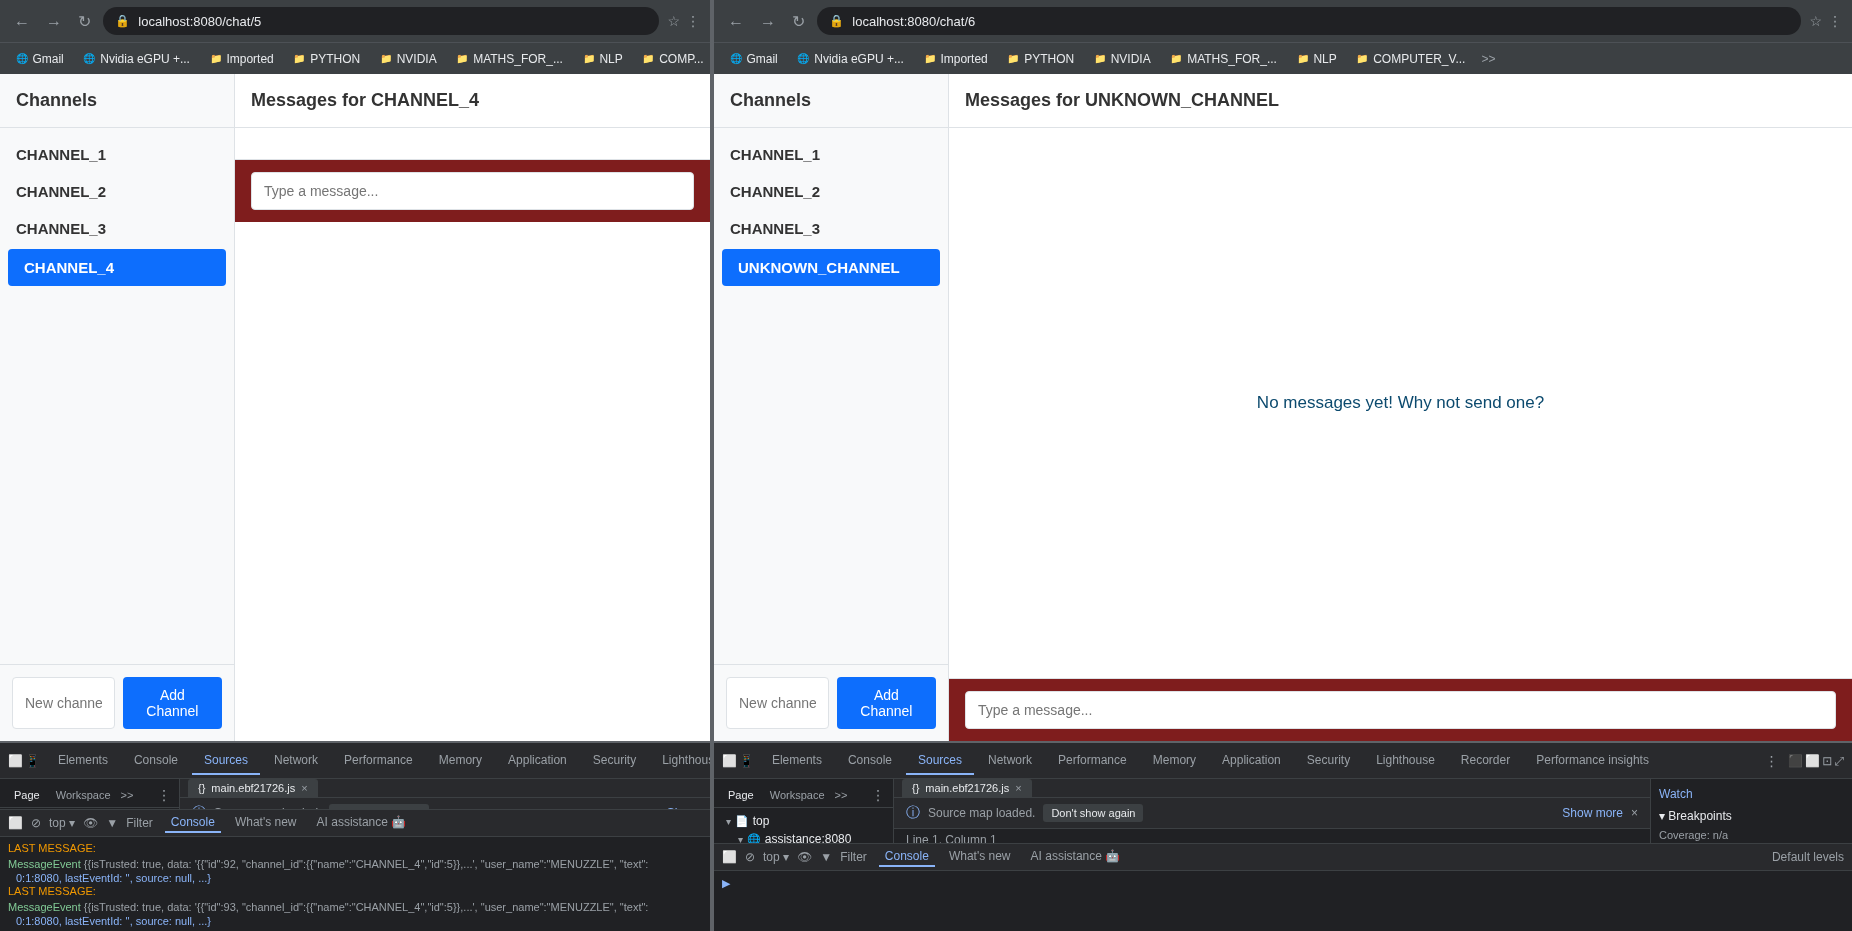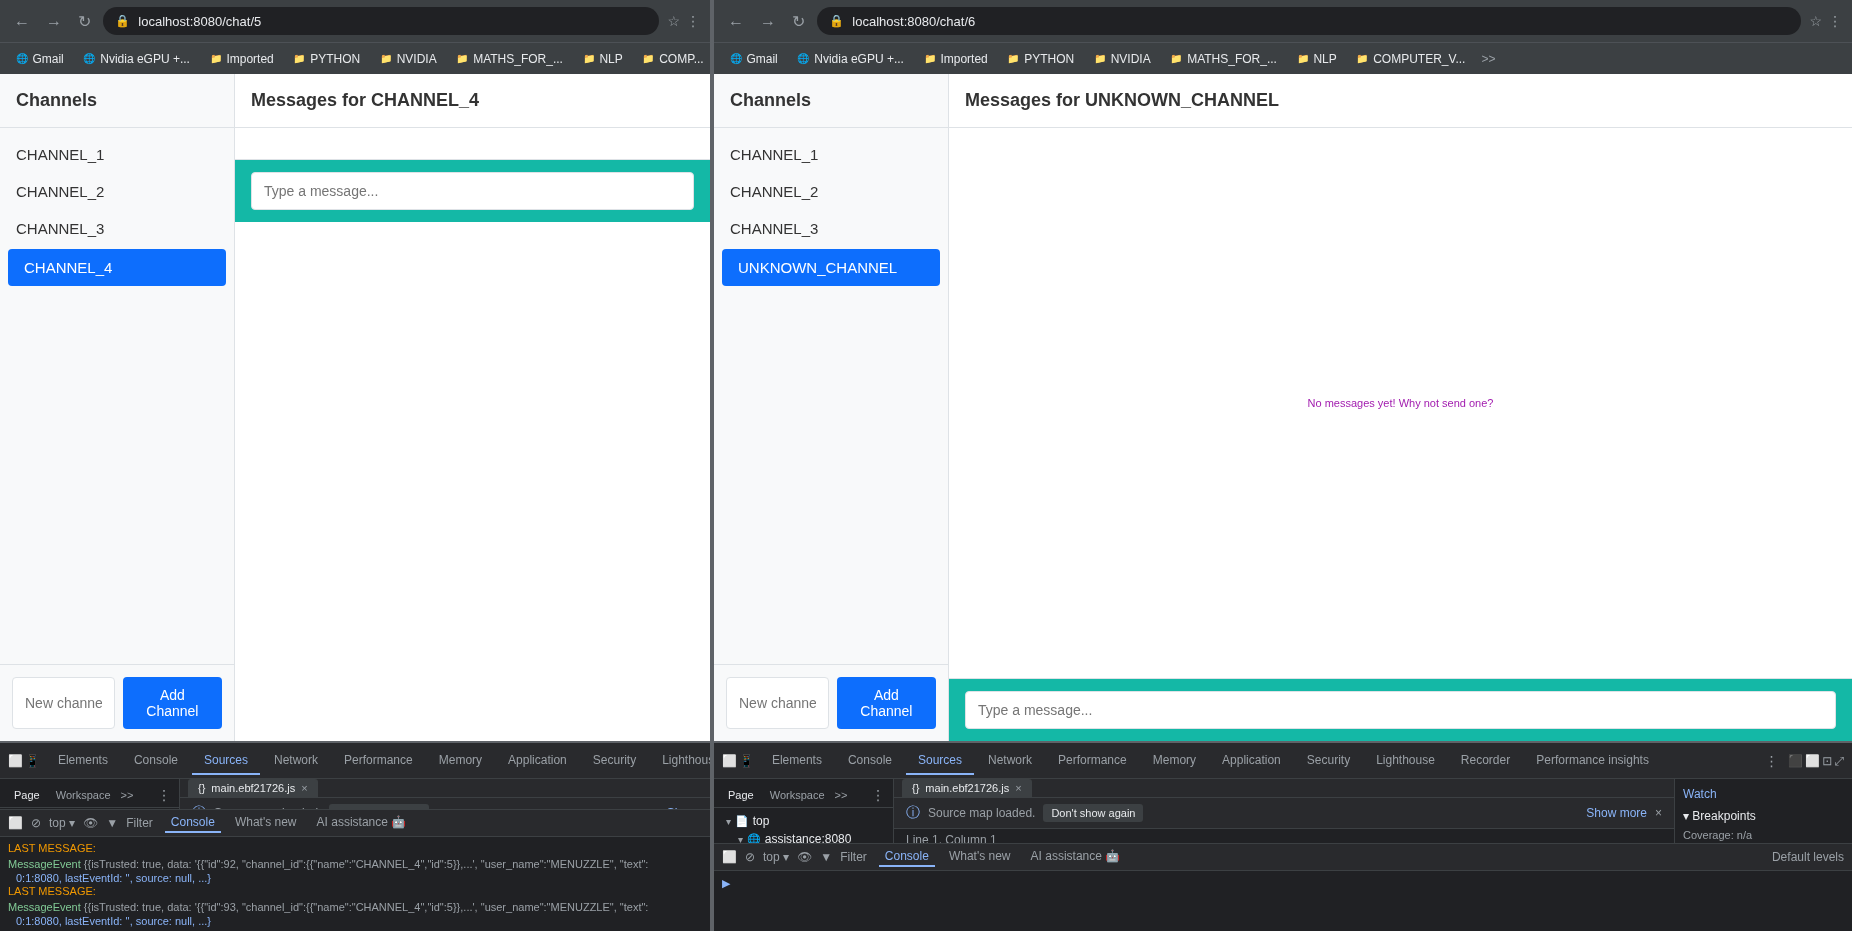--- a/index.html
+++ b/index.html
@@ -20,33 +20,33 @@
 
     
     .bookmarks-bar { background: #3c4043; height: 32px; display: flex; align-items: center; padding: 0 8px; gap: 4px; border-top: 1px solid #4d5156; overflow: hidden; }
     .bookmark { display: flex; align-items: center; gap: 4px; color: #e8eaed; font-size: 12px; padding: 3px 8px; border-radius: 3px; white-space: nowrap; cursor: pointer; }
     .bookmark-icon { color: #9aa0a6; font-size: 10px; }
 
     
     .channels-sidebar { width: 235px; background: #f8f9fa; border-right: 1px solid #dee2e6; display: flex; flex-direction: column; }
     .channels-header { padding: 16px; font-size: 18px; font-weight: 600; color: #333; border-bottom: 1px solid #dee2e6; }
     .channels-list { flex: 1; padding: 8px 0; overflow-y: auto; }
-    .channel-item { padding: 10px 16px; cursor: pointer; color: #333; font-size: 15px; }
+    .channel-item { padding: 10px 16px; cursor: pointer; color: #333; font-size: 15px; font-weight: bold; }
     .channel-item.active { background: #0d6efd; color: white; border-radius: 4px; margin: 2px 8px; }
     .channels-footer { padding: 12px; border-top: 1px solid #dee2e6; display: flex; flex-direction: row; gap: 8px; }
     .new-channel-input { border: 1px solid #dee2e6; border-radius: 4px; padding: 8px 12px; font-size: 14px; color: #999; background: white; width: 100%; }
     .add-channel-btn { background: #0d6efd; color: white; border: none; border-radius: 4px; padding: 10px; font-size: 14px; cursor: pointer; width: 100%; }
 
     
     .messages-area { flex: 1; display: flex; flex-direction: column; gap: 31px; }
     .messages-header { padding: 16px; font-size: 18px; font-weight: 600; color: #333; border-bottom: 1px solid #dee2e6; background: white; }
     .messages-list { flex: 1; padding: 16px; overflow-y: auto; background: white; }
     .message-item { padding: 8px 0; border-bottom: 1px solid #f0f0f0; }
     .message-item .username { font-weight: 700; color: #333; }
-    .message-input-area { padding: 12px 16px; border-top: 1px solid #dee2e6; background: #14b8a6; }
+    .message-input-area { padding: 12px 16px; border-top: 1px solid #dee2e6; background: #7f1d1d; }
     .message-input { width: 100%; border: 1px solid #dee2e6; border-radius: 4px; padding: 10px 12px; font-size: 14px; color: #999; }
 
     
     .devtools { height: 190px; background: #202124; border-top: 2px solid #5f6368; display: flex; flex-direction: column; }
     .devtools-tabs-bar { display: flex; align-items: center; background: #292a2d; height: 36px; padding: 0 8px; gap: 2px; border-bottom: 1px solid #3c4043; overflow: hidden; }
     .devtools-tab { color: #9aa0a6; font-size: 12px; padding: 6px 12px; cursor: pointer; white-space: nowrap; border-bottom: 2px solid transparent; }
     .devtools-tab.active { color: #8ab4f8; border-bottom-color: #8ab4f8; }
     .devtools-page-ws-btn { color: #9aa0a6; font-size: 11px; padding: 2px 6px; cursor: pointer; }
     .devtools-page-ws-btn.active { color: #e8eaed; }
     .tree-item { color: #9aa0a6; font-size: 12px; padding: 2px 4px; display: flex; align-items: center; gap: 4px; }
@@ -290,21 +290,21 @@
         </div>
         <div class="channels-footer">
           <input class="new-channel-input" placeholder="New channel..." style="">
           <button class="add-channel-btn">Add Channel</button>
         </div>
       </div>
 
       <div class="messages-area">
         <div class="messages-header">Messages for UNKNOWN_CHANNEL</div>
         <div class="messages-list" style="display:flex; align-items:center; justify-content:center; flex:1;">
-          <span style="color:#a21caf; font-size:11px;text-align:center;">No messages yet! Why not send one?</span>
+          <span style="color:#0c4a6e; font-size:17px;text-align:center;">No messages yet! Why not send one?</span>
         </div>
         <div class="message-input-area">
           <input class="message-input" placeholder="Type a message..." style="">
         </div>
       </div>
     </div>
 
     <div class="devtools">
 
       <div class="devtools-tabs-bar">
@@ -367,21 +367,21 @@
             <span style="color:#8ab4f8; font-size:14px;">ⓘ</span>
             <span style="color:#9aa0a6; font-size:12px;">Source map loaded.</span>
             <button style="background:#3c4043; border:none; color:#e8eaed; font-size:11px; padding:3px 8px; border-radius:3px; cursor:pointer;">Don't show again</button>
             <span style="color:#8ab4f8; font-size:12px; cursor:pointer; margin-left:auto;">Show more</span>
             <span style="color:#9aa0a6; font-size:12px; cursor:pointer;">×</span>
           </div>
 
           <div style="color:#9aa0a6; font-size:12px; padding:4px 12px;">Line 1, Column 1</div>
         </div>
 
-        <div style="width:178px; background:#202124; border-left:1px solid #3c4043; padding:4px 8px; overflow:hidden;">
+        <div style="width:202px; background:#202124; border-left:1px solid #3c4043; padding:4px 8px; overflow:hidden;">
           <div style="color:#8ab4f8; font-size:12px; padding:4px 0; cursor:pointer;">Watch</div>
           <div style="color:#e8eaed; font-size:12px; padding:4px 0; cursor:pointer;">▾ <span>Breakpoints</span></div>
           <div style="color:#9aa0a6; font-size:11px; padding:2px 0;">Coverage: n/a</div>
 
         </div>
       </div>
 
       <div style="display:flex; flex-direction:column; background:#202124; border-top:1px solid #3c4043;">
         <div style="display:flex; align-items:center; gap:8px; padding:3px 8px; background:#292a2d; border-bottom:1px solid #3c4043;">
           <span style="color:#9aa0a6; font-size:12px; cursor:pointer;">⬜</span>

